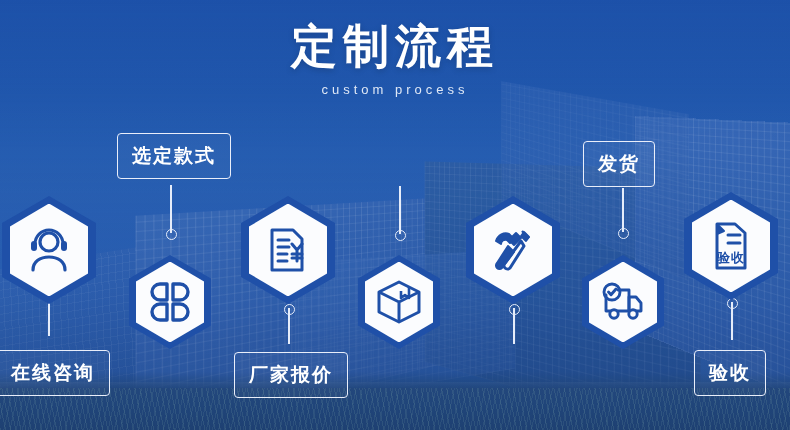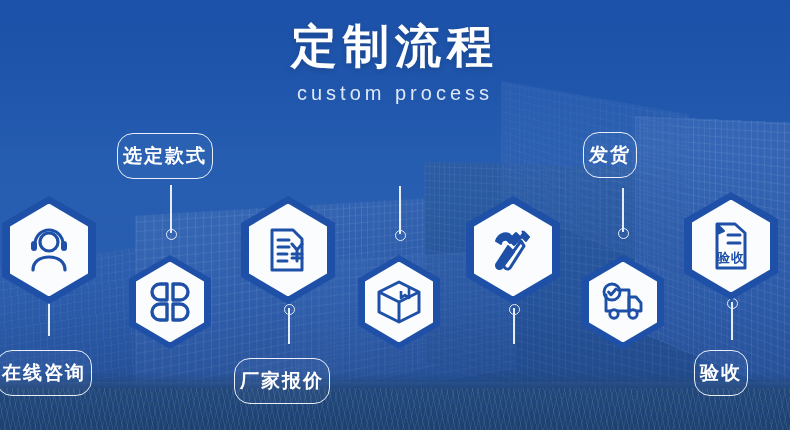--- a/index.html
+++ b/index.html
@@ -48,21 +48,21 @@
 
   
   .title{
     position:absolute;top:16px;left:0;right:0;text-align:center;
     color:#ffffff;font-size:46px;font-weight:bold;letter-spacing:6px;
     text-shadow:0 2px 6px rgba(0,0,0,.18);
     font-family:"DejaVu Sans","Liberation Sans",sans-serif;
   }
   .subtitle{
     position:absolute;top:82px;left:0;right:0;text-align:center;
-    color:#dfe8f6;font-size:20px;letter-spacing:4px;font-weight:400;
+    color:#dfe8f6;font-size:13px;letter-spacing:4px;font-weight:400;
   }
 
   
   .hex{
     position:absolute;
     width:94px;height:108px;
     clip-path:polygon(50% 0%,100% 25%,100% 75%,50% 100%,0% 75%,0% 25%);
     background:#1f50a8;
     display:flex;align-items:center;justify-content:center;
   }
@@ -72,25 +72,25 @@
     clip-path:polygon(50% 0%,100% 25%,100% 75%,50% 100%,0% 75%,0% 25%);
     background:#fbfcfe;
     display:flex;align-items:center;justify-content:center;
   }
   .hex svg{display:block;}
 
   
   .lbl{
     position:absolute;
     border:1.6px solid #e9eefa;
-    border-radius:16px;
+    border-radius:4px;
     color:#ffffff;
     font-size:19px;font-weight:bold;letter-spacing:2px;
     display:flex;align-items:center;justify-content:center;
-    padding:9px 5px;
+    padding:9px 14px;
     background:rgba(255,255,255,.03);
     white-space:nowrap;
     font-family:"DejaVu Sans","Liberation Sans",sans-serif;
   }
 
   
   .conn{position:absolute;width:1.6px;background:#e6edfa;}
   .dot{
     position:absolute;width:9px;height:9px;border-radius:50%;
     border:1.6px solid #e6edfa;background:transparent;
@@ -171,21 +171,21 @@
     <div class="hex-inner">
       <span>
         <svg width="50" height="50" viewBox="0 0 50 50" fill="none" stroke="#1f50a8" stroke-width="3">
           <path d="M9 5h21l9 9v31H9z" stroke-linejoin="round"></path>
           <path d="M15 15h11M15 22h11M15 29h9M15 36h9" stroke-linecap="round"></path>
           <path d="M29 19l5 6 5-6M34 25v11M29 29h10M29 33h10" stroke-linecap="round"></path>
         </svg>
       </span>
     </div>
   </div>
-  <div class="lbl" style="left:234px;top:352px;margin-top:6px;">厂家报价</div>
+  <div class="lbl" style="left:234px;top:352px;">厂家报价</div>
 
   <div class="hex small" style="left:358px;top:255px;">
     <div class="hex-inner">
       <span>
         <svg width="46" height="46" viewBox="0 0 46 46" fill="none" stroke="#1f50a8" stroke-width="3" stroke-linejoin="round">
           <path d="M23 3 43 13v20L23 43 3 33V13z"></path>
           <path d="M3 13l20 10 20-10M23 23v20"></path>
           <path d="M33 8v11l-4-3-4 3V12" stroke-width="2.6"></path>
         </svg>
       </span>
@@ -201,21 +201,21 @@
           <path d="M20 21 9 38a3.4 3.4 0 0 0 5 5l12-16z" stroke-linejoin="round"></path>
           <path d="M36 7l5 5-3 4-5-5z" stroke-linejoin="round"></path>
           <path d="M33 16 17 38a3.4 3.4 0 0 0 5 5l14-22z" stroke-linejoin="round" fill="none" stroke-width="3"></path>
           <path d="M34 6l6 6" stroke-width="2.4" fill="none"></path>
           <path d="M36 8l5 5" stroke-width="2.4" fill="none"></path>
         </svg>
       </span>
     </div>
   </div>
 
-  <div class="lbl" style="left:583px;top:132px;text-align:right;">发货</div>
+  <div class="lbl" style="left:583px;top:141px;text-align:right;">发货</div>
   <div class="hex small" style="left:582px;top:255px;">
     <div class="hex-inner">
       <span>
         <svg width="46" height="42" viewBox="0 0 46 42" fill="none" stroke="#1f50a8" stroke-width="2.9" stroke-linejoin="round" stroke-linecap="round">
           <circle cx="12" cy="11" r="8"></circle>
           <path d="M8.5 11l2.5 2.8L16 8"></path>
           <path d="M6 14v16h23V9H18"></path>
           <path d="M29 16h7l5 6v8h-12z"></path>
           <circle cx="14" cy="33" r="4.2" fill="#fbfcfe"></circle>
           <circle cx="33" cy="33" r="4.2" fill="#fbfcfe"></circle>

